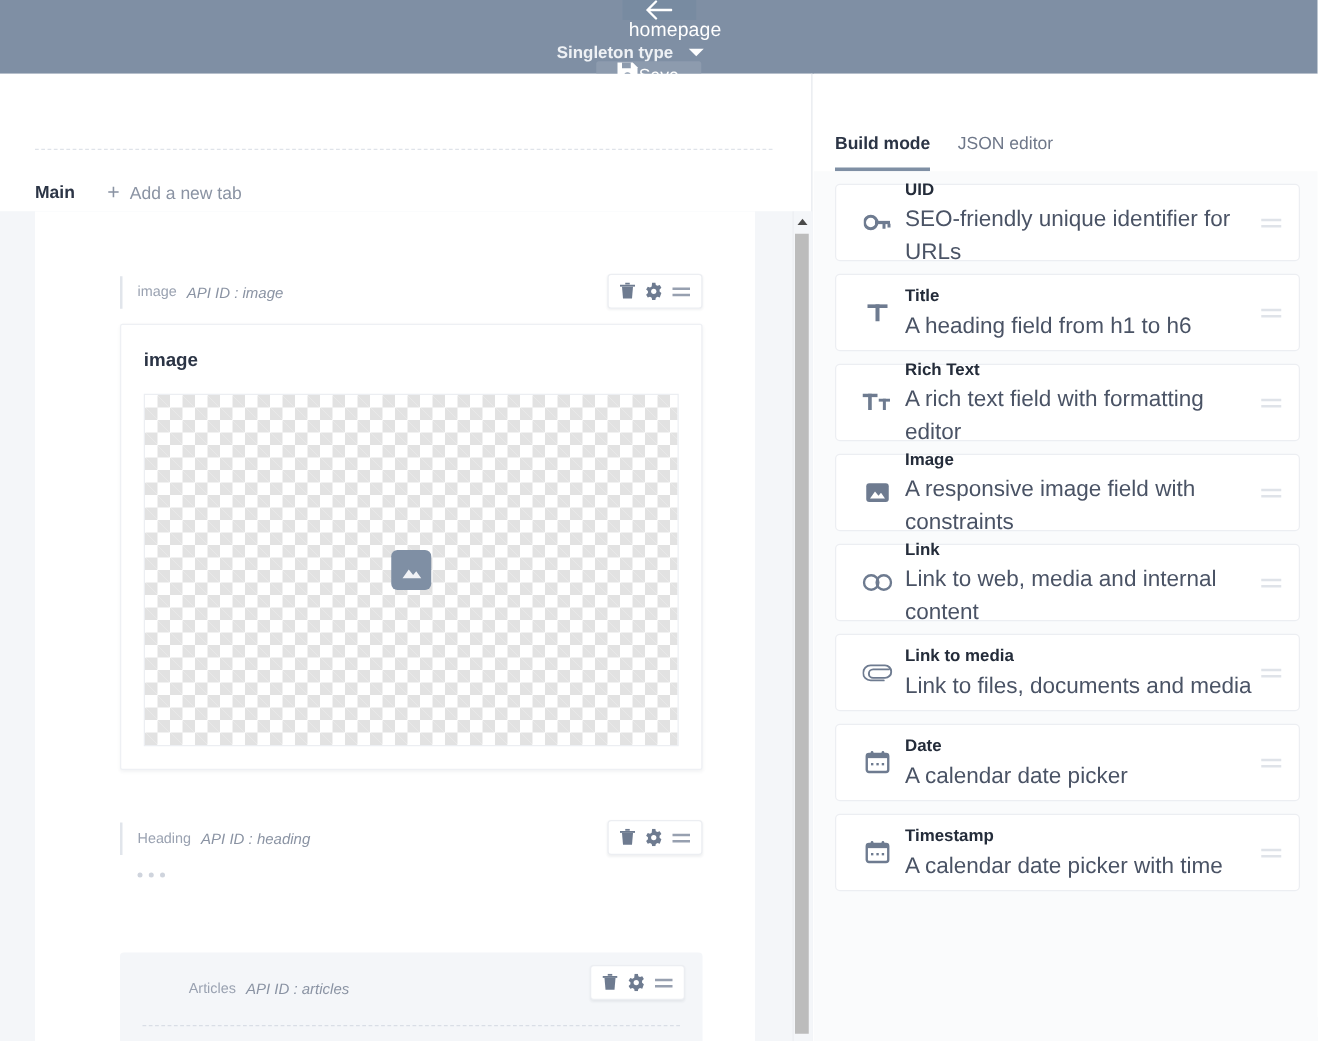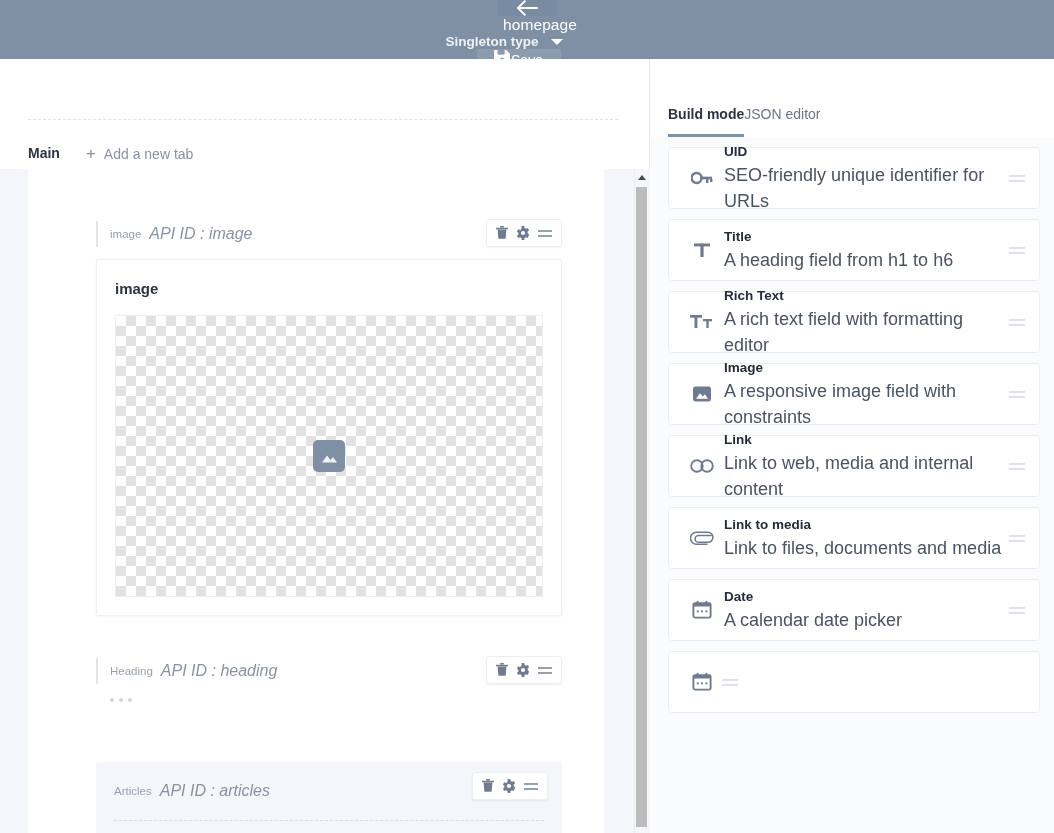--- a/index.html
+++ b/index.html
@@ -136,21 +136,21 @@
     position: relative;
     display: flex; align-items: center; gap: 8px;
     padding-left: 14px;
     height: 26px;
   }
   .fblock-head.bar::before {
     content: ""; position: absolute; left: 0; top: 0;
     width: 2px; height: 26px; background: #e1e5eb;
   }
   .fname { font-size: 11.5px; color: #9aa2b1; }
-  .fapi  { font-size: 16px; color: #8a93a3; font-style: italic; }
+  .fapi  { font-size: 12px; color: #8a93a3; font-style: italic; }
 
   .ftools {
     position: absolute; right: 0; top: -2px;
     display: flex; align-items: center; gap: 8px;
     background: #ffffff;
     border: 1px solid #eceef2;
     border-radius: 3px;
     padding: 6px 9px;
     box-shadow: 0 1px 2px rgba(40,50,70,.07);
   }
@@ -195,21 +195,21 @@
     background: #f4f6f9;
     border-radius: 3px;
     padding: 16px 18px 20px 18px;
     position: relative;
   }
   .art-divider { margin-top: 16px; border-top: 1px dashed #d9dee6; }
 
   
   .rtabs {
     position: absolute; left: 668px - 651px; top: 0;
-    display: flex; align-items: flex-end;
+    display: flex; gap: 22px; align-items: flex-end;
     height: 78px;
     padding-left: 17px;
   }
   .rtab {
     font-size: 14px; color: #6e7789;
     padding-bottom: 15px; cursor: pointer;
   }
   .rtab.active {
     color: #2b3445; font-weight: bold;
     border-bottom: 3px solid #7f8fa4;
@@ -353,21 +353,21 @@
           </div>
           <div class="dots">
               <i></i>
               <i></i>
               <i></i>
             </div>
         </div>
 
         <div style="padding:30px 42px 0 68px;">
           <div class="art-block">
-            <div class="fblock-head" style="padding-left:0;">
+            <div class="fblock-head" style="padding-left:0;margin-left:37px;">
               <span class="fname">Articles</span>
               <span class="fapi">API ID : articles</span>
               <div class="ftools" style="right:-4px; top:-6px;">
                 <span class="ic">
                   <svg width="12" height="14" viewBox="0 0 12 14">
                       <path d="M1.6 3.4h8.8l-.8 9.4H2.4z" fill="#6e7b90"></path>
                       <rect x="0" y="1.8" width="12" height="1.5" fill="#6e7b90"></rect>
                       <rect x="4.2" y="0" width="3.6" height="1.6" fill="#6e7b90"></rect>
                     </svg>
                 </span>
@@ -538,20 +538,24 @@
           <svg width="20" height="20" viewBox="0 0 20 20">
               <rect x="1.4" y="3.2" width="17.2" height="14.4" rx="1.8" fill="none" stroke="#6e7b90" stroke-width="1.9"></rect>
               <rect x="1.4" y="3.2" width="17.2" height="3.3" fill="#6e7b90"></rect>
               <rect x="4.6" y="0.8" width="2.1" height="4" rx="1" fill="#6e7b90"></rect>
               <rect x="13.3" y="0.8" width="2.1" height="4" rx="1" fill="#6e7b90"></rect>
               <rect x="4.8" y="10.4" width="1.9" height="1.9" fill="#6e7b90"></rect>
               <rect x="9.1" y="10.4" width="1.9" height="1.9" fill="#6e7b90"></rect>
               <rect x="13.4" y="10.4" width="1.9" height="1.9" fill="#6e7b90"></rect>
             </svg>
         </div>
+        <div class="rcard-text">
+          <div class="rcard-title">Timestamp</div>
+          <div class="rcard-desc">A calendar date picker with time</div>
+        </div>
         <div class="rcard-drag">
             <i></i>
             <i></i>
           </div>
       </div>
 
     </div>
   </div>
 </div>
 

